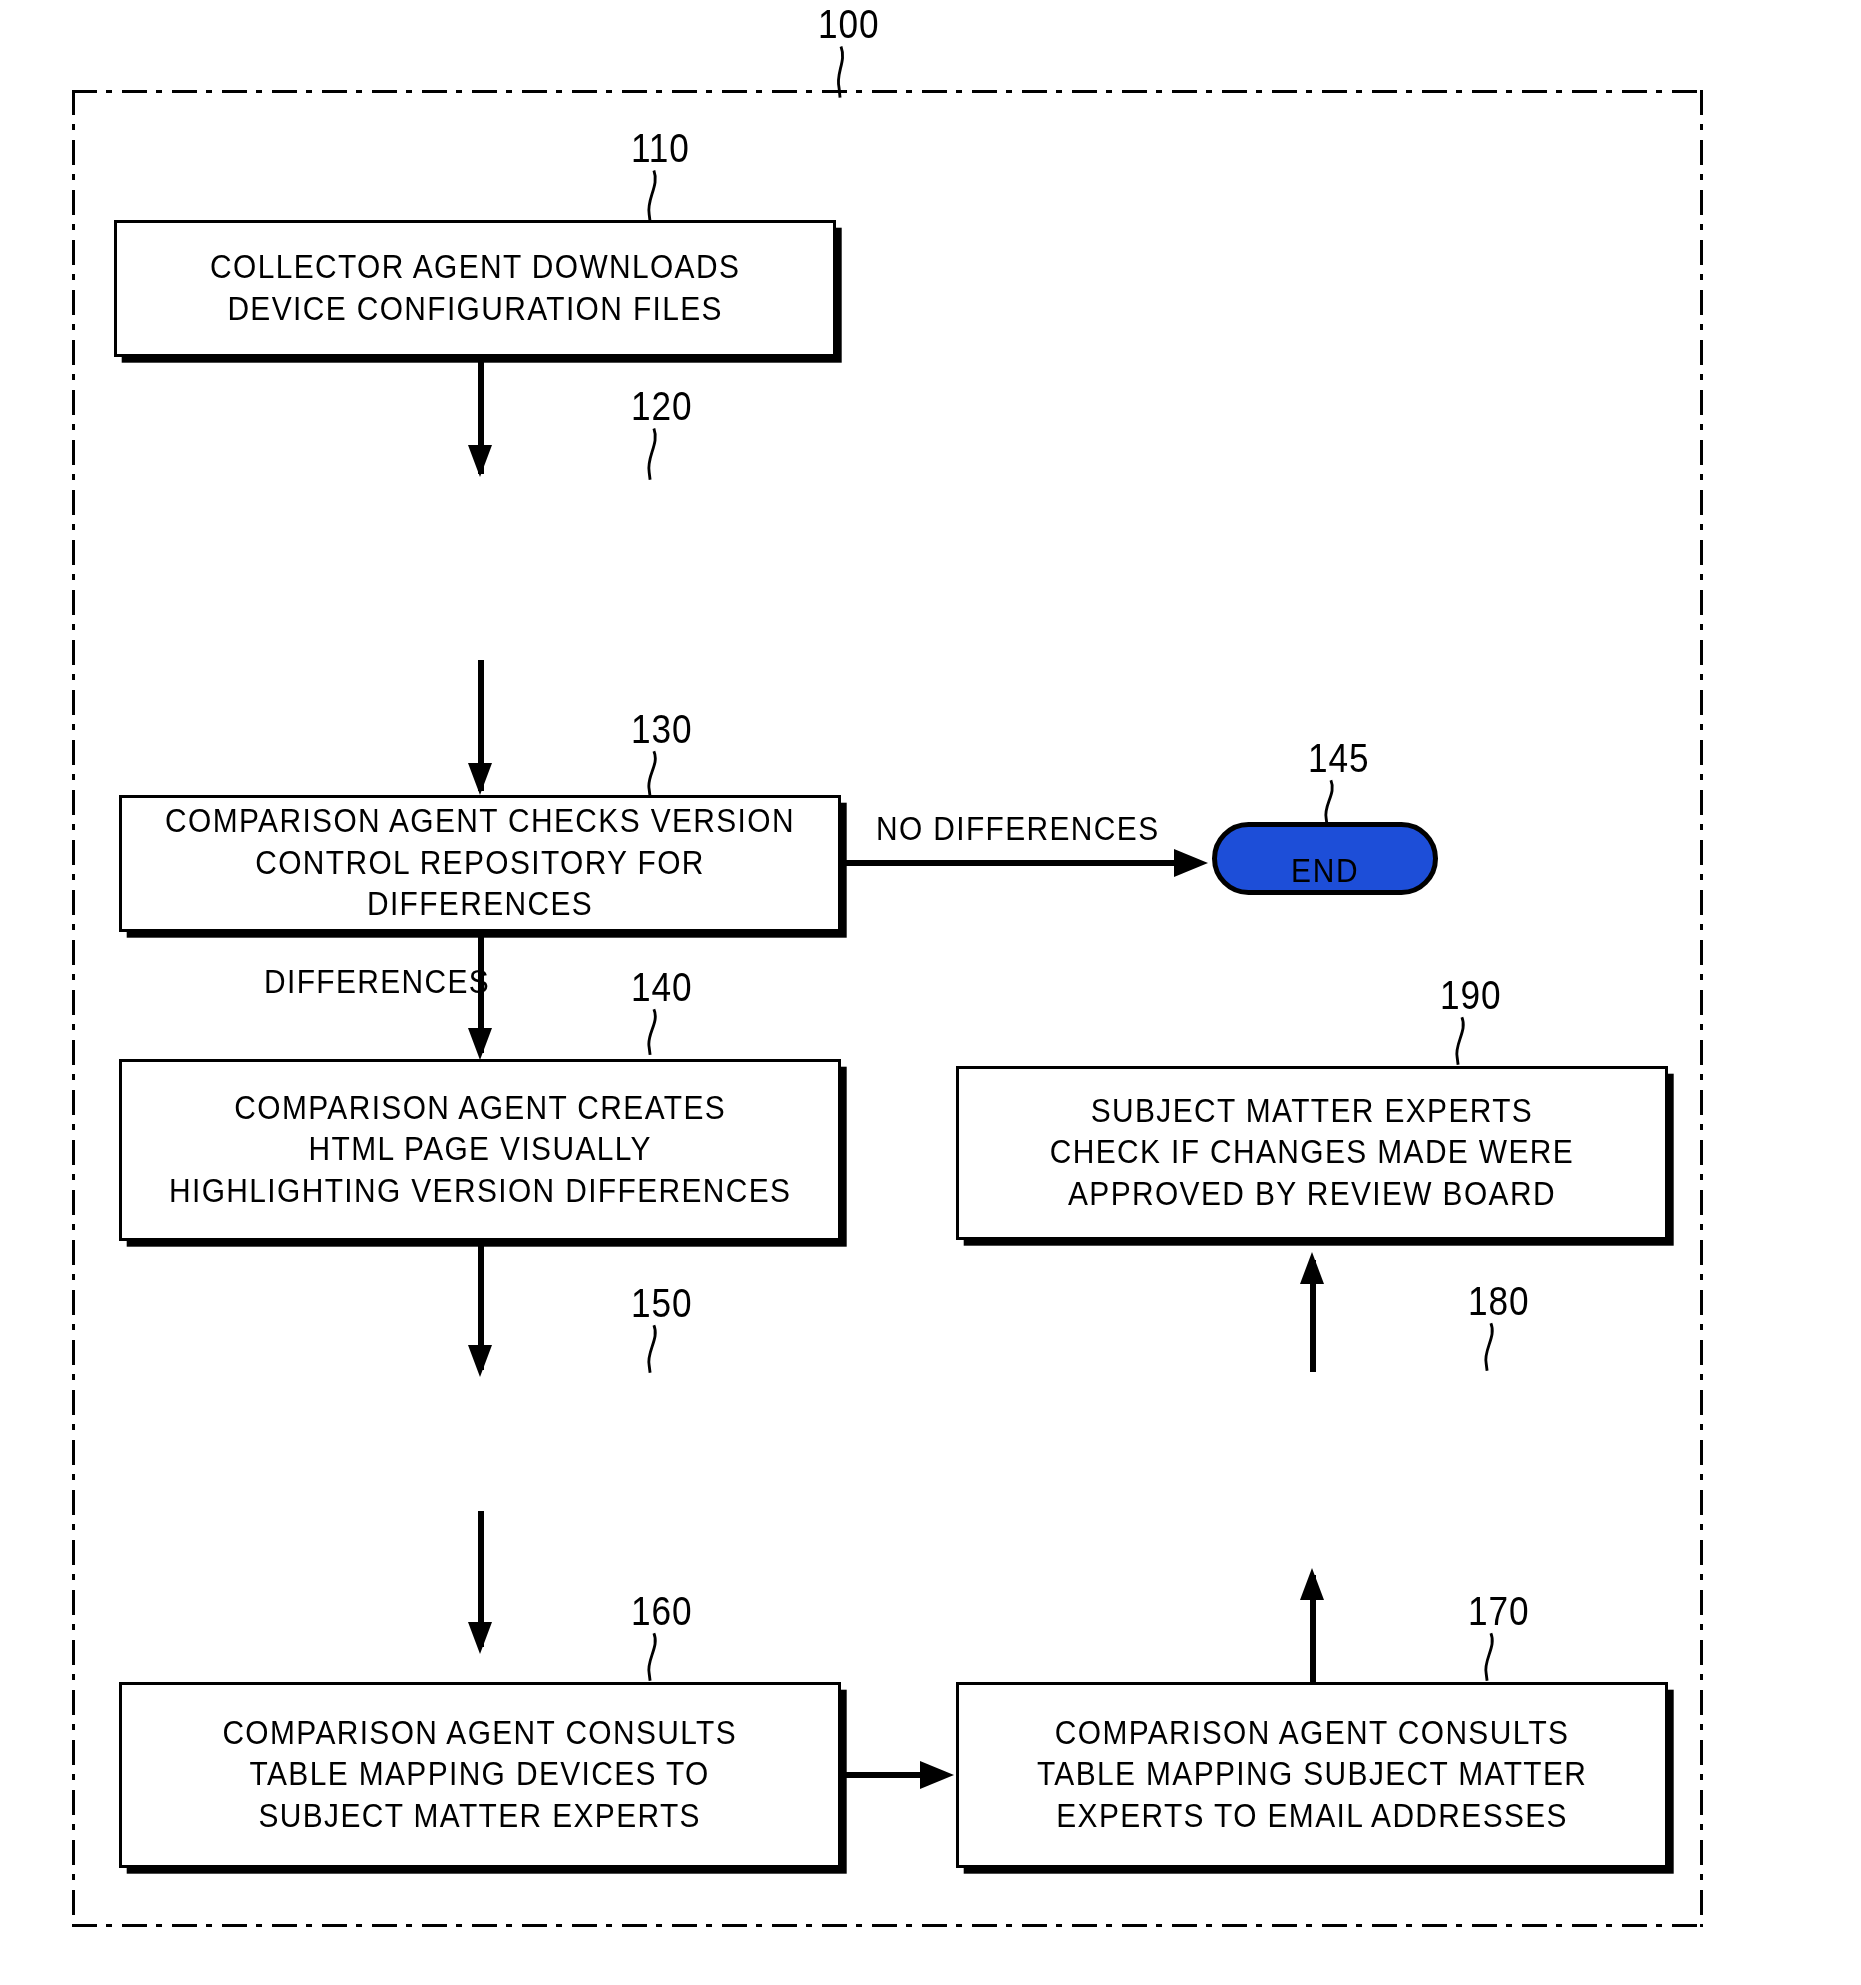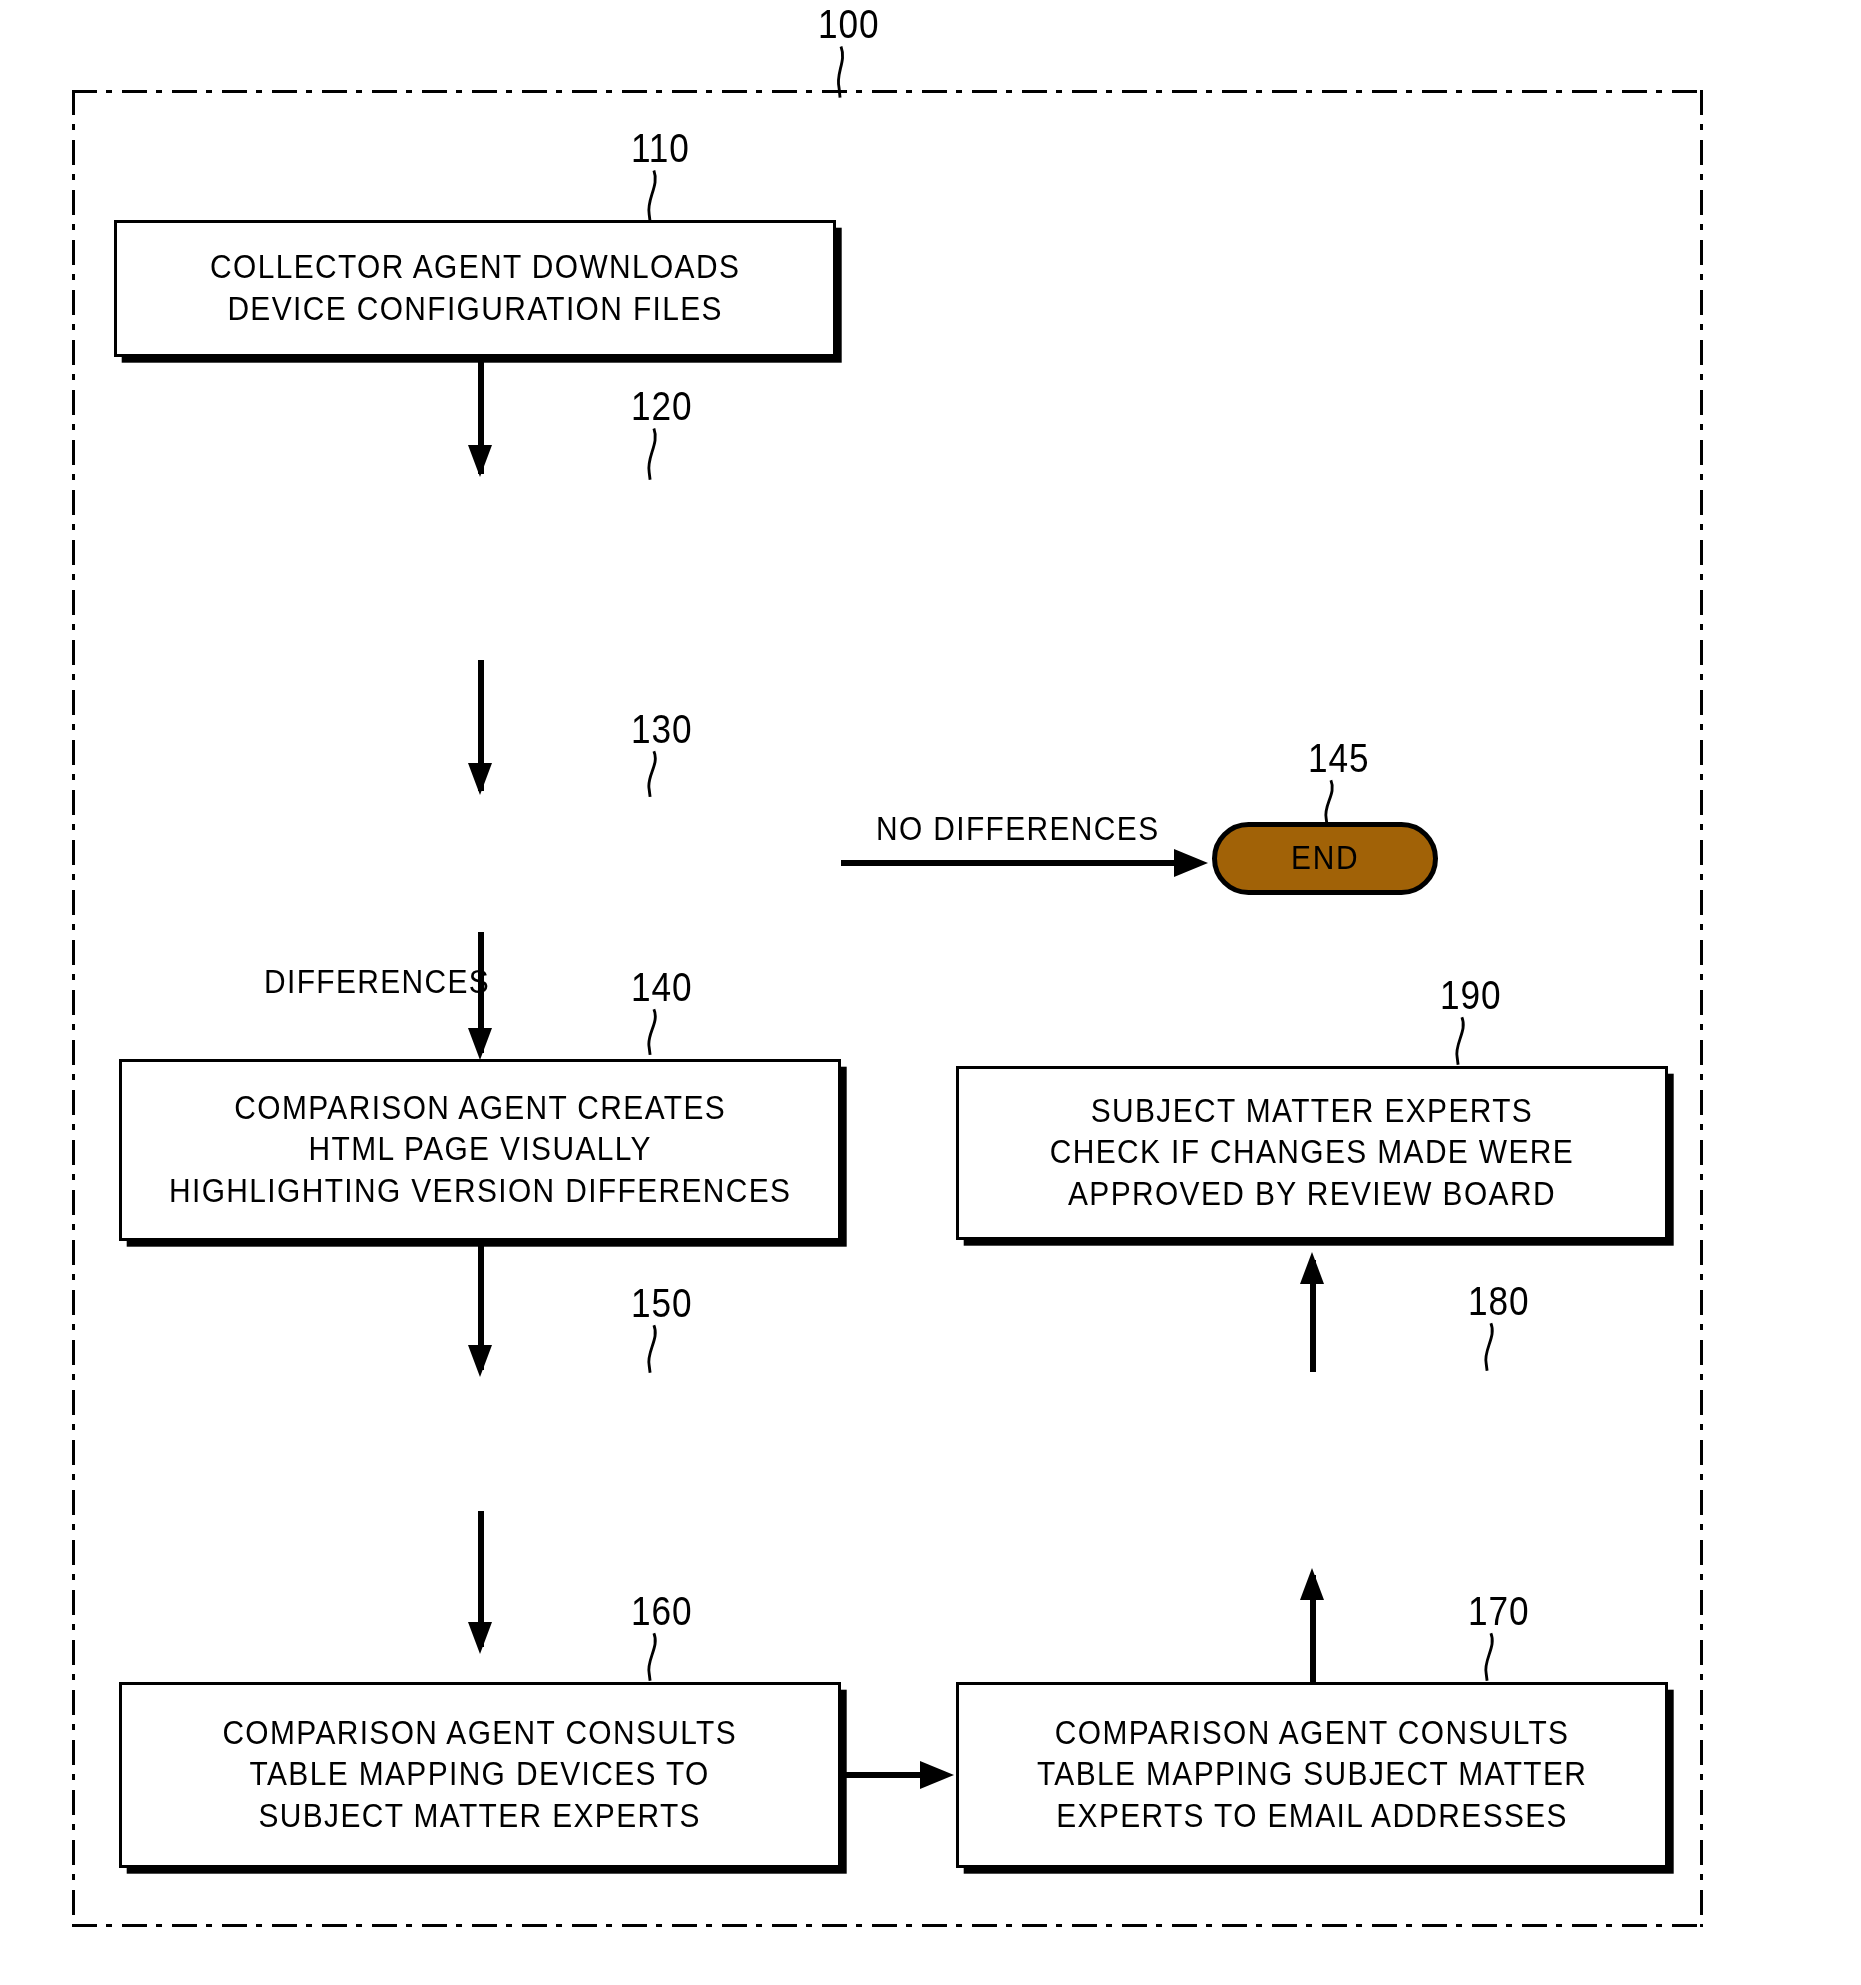--- a/index.html
+++ b/index.html
@@ -74,23 +74,23 @@
     white-space: pre-line;
     transform: scaleX(0.92);
   }
 
   
   .endbox {
     position: absolute;
     box-sizing: border-box;
     border: 5.7px solid #000;
     border-radius: 38px;
-    background: #a16207;
+    background: #1d4ed8;
     display: flex;
-    align-items: center;
+    align-items: flex-end;
     justify-content: center;
   }
   .endbox .btext {
     font-family: "Liberation Sans Narrow", "Liberation Sans", sans-serif;
     font-size: 32.5px;
     letter-spacing: 1.9px;
     color: #000;
     transform: scaleX(0.92);
   }
 
@@ -184,20 +184,24 @@
 
   <div class="conn v" style="left:478px; top:660px; height:131px;"></div>
   <div class="arrowhead down" style="left:468px; top:763px;"></div>
 
   <div class="refnum" style="left:631px; top:707px;">130</div>
   <div class="leader" style="left:633px; top:751px; width:57px; height:48px;">
     <svg width="57" height="48" viewBox="0 0 60 50">
       <path d="M22 0 C 28 14, 14 26, 17 40 L 18 48" stroke="#000" stroke-width="3" fill="none"></path>
     </svg>
   </div>
+  <div class="pbox" style="left:119px; top:795px; width:722px; height:137px;">
+    <div class="btext">COMPARISON AGENT CHECKS VERSION
+CONTROL REPOSITORY FOR DIFFERENCES</div>
+  </div>
 
   <div class="conn h" style="left:841px; top:860px; width:344px;"></div>
   <div class="arrowhead right" style="left:1174px; top:849px;"></div>
   <div class="edgelabel" style="left:876px; top:811px;">NO DIFFERENCES</div>
 
   <div class="refnum" style="left:1308px; top:736px;">145</div>
   <div class="leader" style="left:1310px; top:780px; width:57px; height:48px;">
     <svg width="57" height="48" viewBox="0 0 60 50">
       <path d="M22 0 C 28 14, 14 26, 17 40 L 18 48" stroke="#000" stroke-width="3" fill="none"></path>
     </svg>

